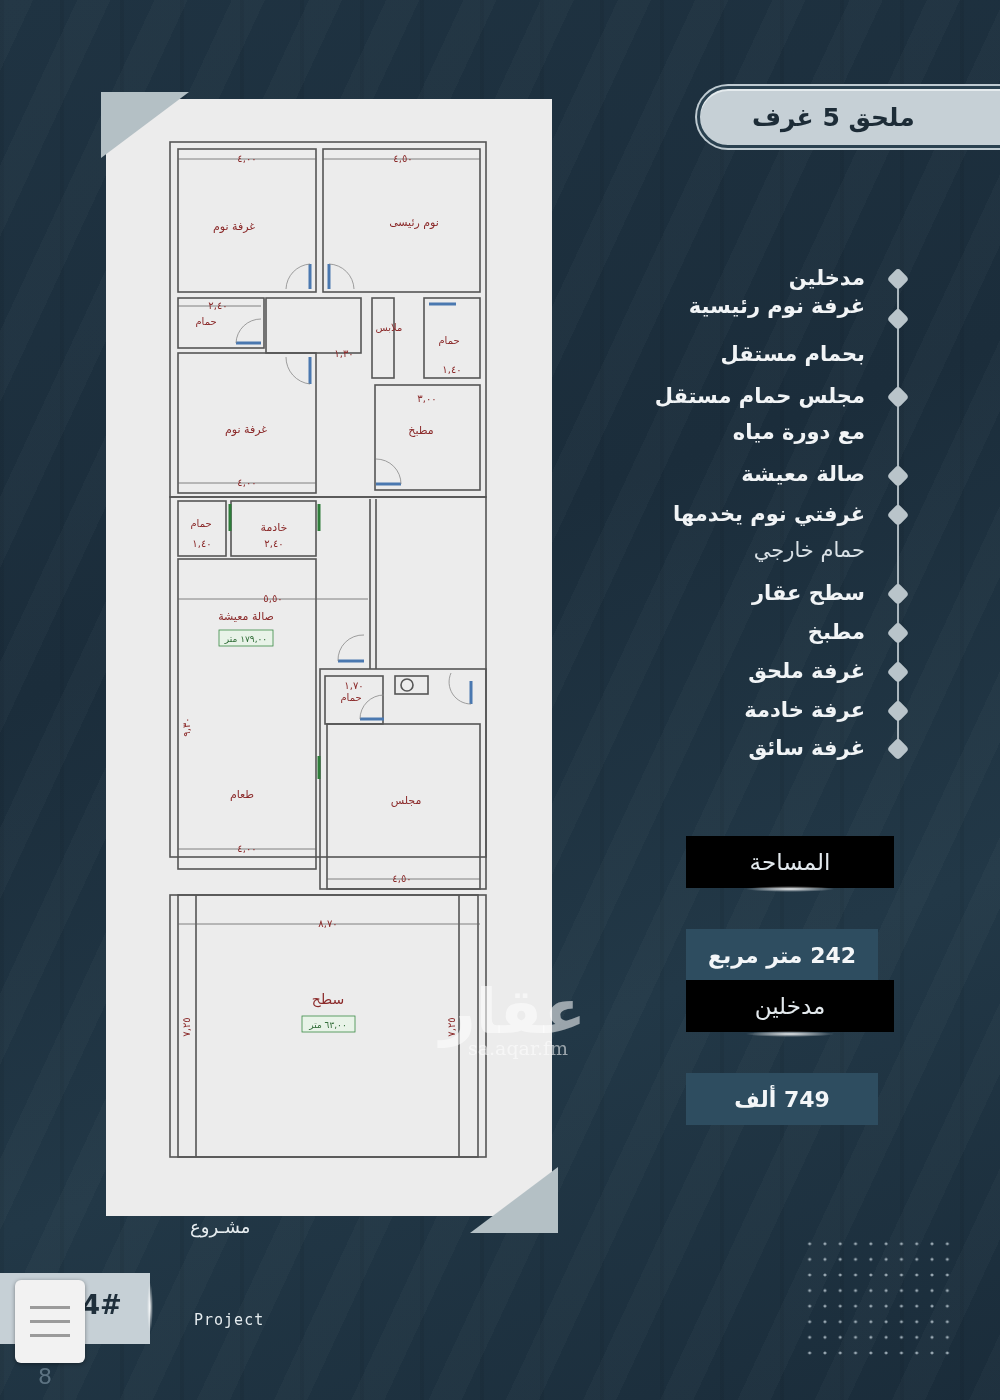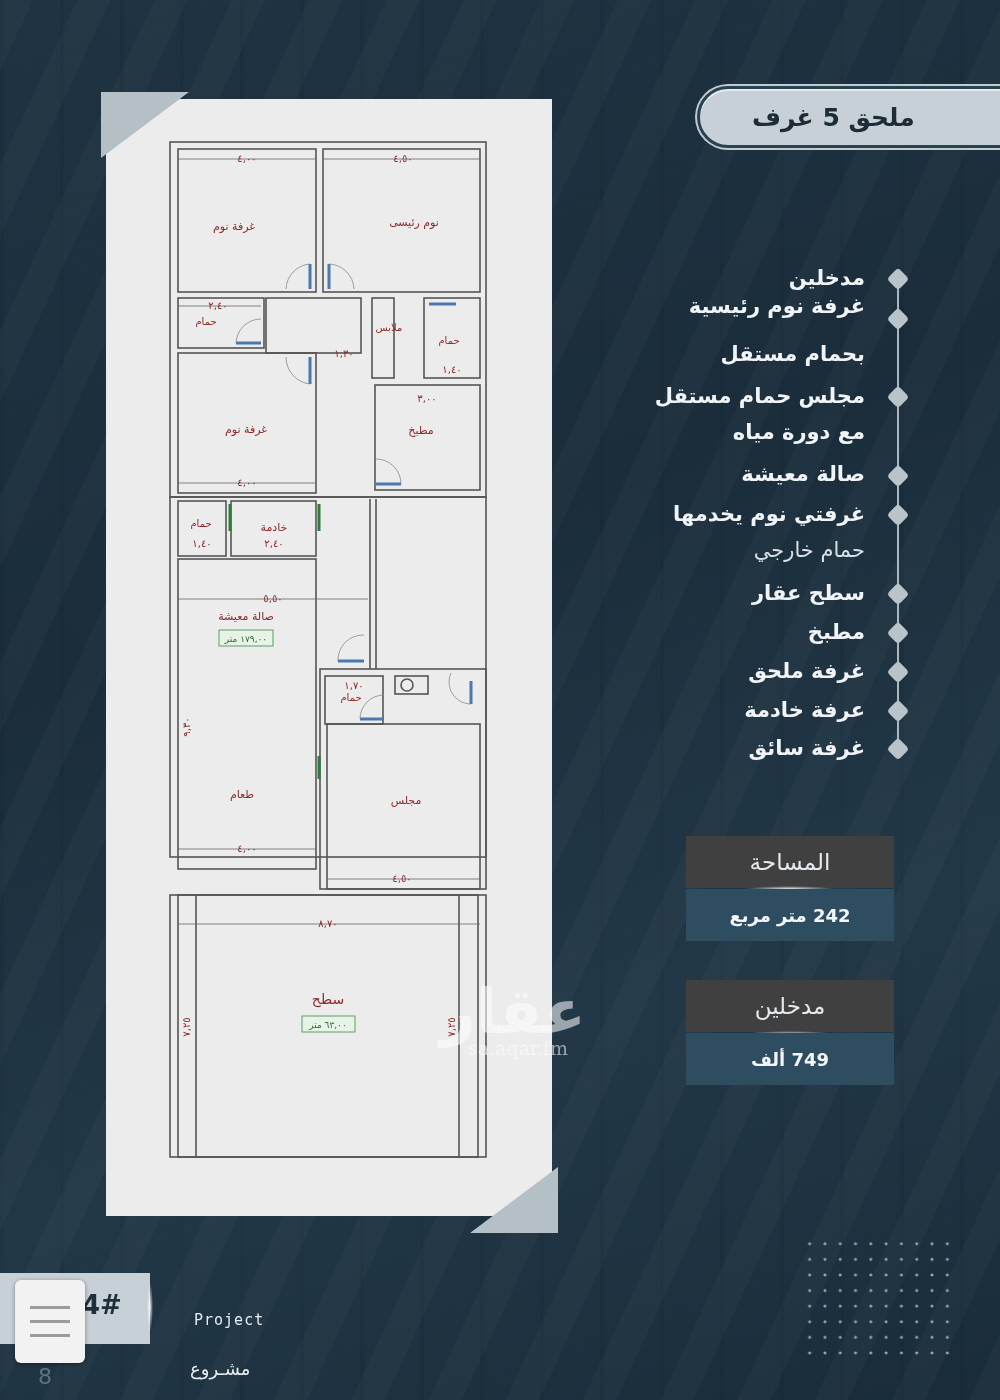--- a/index.html
+++ b/index.html
@@ -35,28 +35,28 @@
     position: absolute; right: 135px; direction: rtl; text-align: center;
     font-size: 21px; font-weight: bold; color: #f1f4f6; line-height: 36px; white-space: nowrap;
   }
   .feat.light { font-weight: normal; color: #d9e1e6; }
   .dot {
     position: absolute; left: 890px; width: 16px; height: 16px; background: #b9c4ca;
     transform: rotate(45deg); border-radius: 4px;
   }
   
   .info-label {
-    position: absolute; left: 686px; width: 208px; height: 52px; background: #404040;
+    position: absolute; left: 686px; width: 208px; height: 52px; background: #000000;
     display: flex; align-items: center; justify-content: center;
     font-size: 23px; color: #e3e9ed; direction: rtl;
   }
   .info-value {
-    position: absolute; left: 686px; width: 208px; height: 52px; background: #2e4d60;
+    position: absolute; left: 686px; width: 192px; height: 52px; background: #2e4d60;
     display: flex; align-items: center; justify-content: center;
-    font-size: 18px; font-weight: bold; color: #f3f6f8; direction: rtl;
+    font-size: 22px; font-weight: bold; color: #f3f6f8; direction: rtl; margin-top: 40px;
   }
   .glow {
     position: absolute; width: 90px; height: 6px; border-radius: 50%;
     background: radial-gradient(ellipse at center, rgba(255,255,255,0.9) 0%, rgba(255,255,255,0) 70%);
   }
   
   .plan-card {
     position: absolute; left: 106px; top: 99px; width: 446px; height: 1117px; background: #ececec;
   }
   .corner-tl {
@@ -83,21 +83,21 @@
   }
   .footer-num {
     position: absolute; left: 82px; top: 1290px; font-size: 26px; font-weight: bold; color: #1f2f3b;
   }
   .menu-btn {
     position: absolute; left: 15px; top: 1280px; width: 70px; height: 83px; background: #f2f2f2;
     border-radius: 6px; box-shadow: 0 1px 4px rgba(0,0,0,0.4);
     display: flex; flex-direction: column; align-items: center; justify-content: center; gap: 11px;
   }
   .menu-btn i { display: block; width: 40px; height: 3px; background: #9b9b9b; }
-  .proj-ar { position: absolute; left: 190px; top: 1358px; font-size: 18px; color: #e6ecef; direction: rtl; }
+  .proj-ar { position: absolute; left: 190px; top: 1216px; font-size: 18px; color: #e6ecef; direction: rtl; }
   .proj-en { position: absolute; left: 194px; top: 1311px; font-family: "DejaVu Sans Mono", monospace; font-size: 15px; color: #e6ecef; letter-spacing: 1px; }
   .page-num { position: absolute; left: 38px; top: 1364px; font-size: 22px; color: #5d7382; }
   .footer-glow { position: absolute; left: 147px; top: 1282px; width: 6px; height: 50px;
     background: radial-gradient(ellipse at center, rgba(255,255,255,0.9) 0%, rgba(255,255,255,0) 70%); }
   .dots-grid {
     position: absolute; left: 802px; top: 1236px; width: 150px; height: 130px;
     background-image: radial-gradient(circle, #9aa9b3 1.4px, transparent 1.6px);
     background-size: 15.3px 15.6px;
   }
   .room-label { fill: #8b2a2a; font-family: "DejaVu Sans", sans-serif; }

